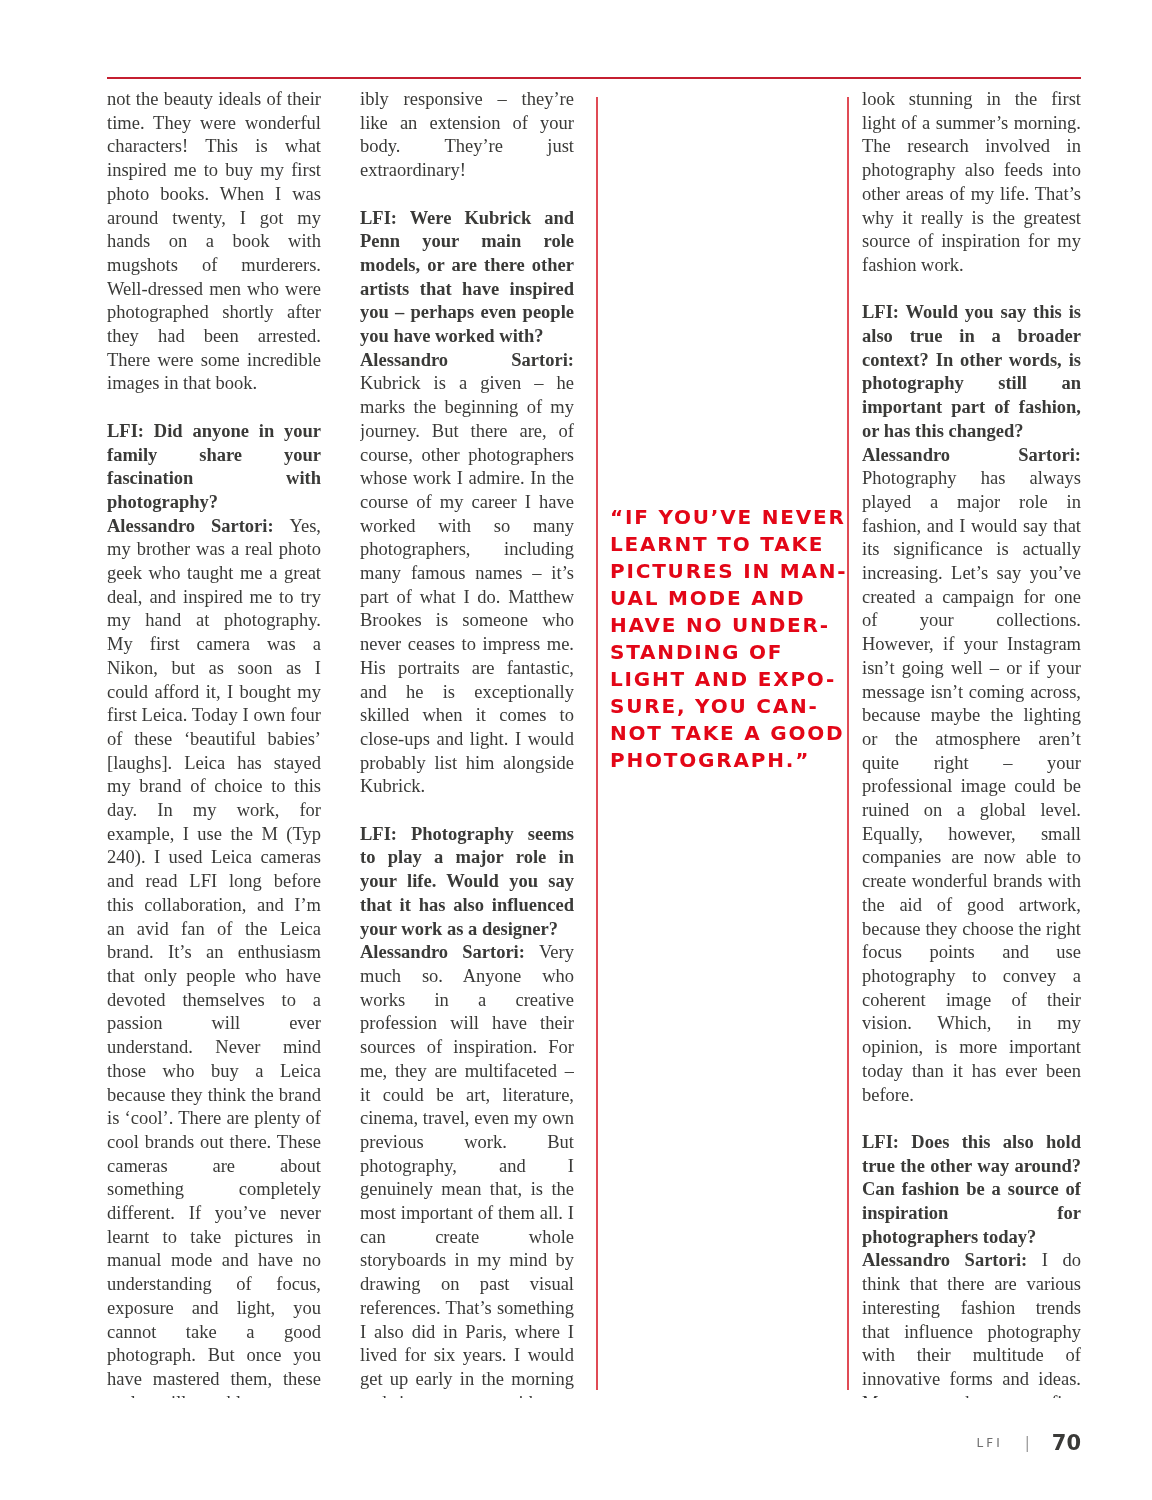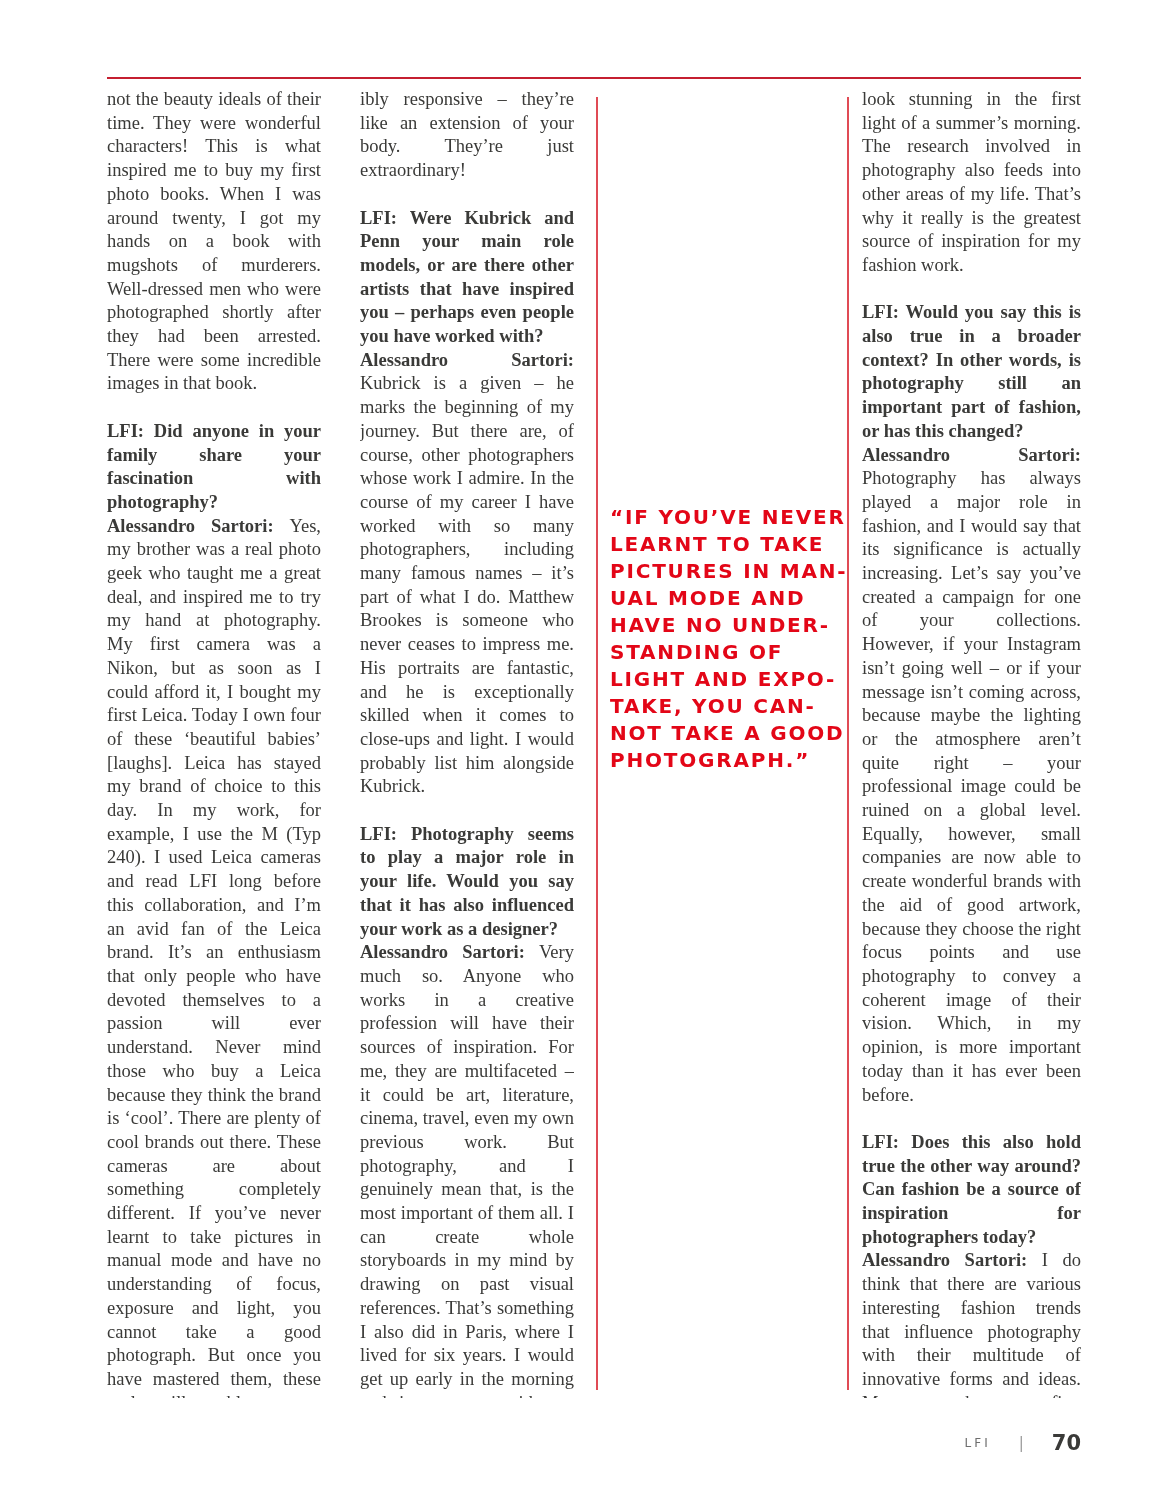--- a/index.html
+++ b/index.html
@@ -31,21 +31,21 @@
   .quote{
     position:absolute;left:610px;top:504px;width:245px;
     font-family:"DejaVu Sans", sans-serif;
     font-weight:bold;
     font-size:20px;line-height:27px;letter-spacing:1.8px;
     color:#e30617;
   }
   .quote-line{white-space:nowrap;}
   .footer{
     position:absolute;top:1431px;right:71px;
-    display:flex;align-items:center;gap:28px;
+    display:flex;align-items:center;gap:22px;
     font-family:"DejaVu Sans", sans-serif;
   }
   .footer .mag{font-size:12px;letter-spacing:3px;color:#6e6e6e;}
   .footer .sep{font-size:15px;color:#9a9a9a;font-weight:normal;}
   .footer .num{font-size:21px;font-weight:bold;color:#3a3a38;}
 </style>
 </head>
 <body>
 
 <div class="page">
@@ -65,21 +65,21 @@
     </div>
 
   <div class="quote">
       <div class="quote-line">“IF YOU’VE NEVER</div>
       <div class="quote-line">LEARNT TO TAKE</div>
       <div class="quote-line">PICTURES IN MAN-</div>
       <div class="quote-line">UAL MODE AND</div>
       <div class="quote-line">HAVE NO UNDER-</div>
       <div class="quote-line">STANDING OF</div>
       <div class="quote-line">LIGHT AND EXPO-</div>
-      <div class="quote-line">TAKE, YOU CAN-</div>
+      <div class="quote-line">SURE, YOU CAN-</div>
       <div class="quote-line">NOT TAKE A GOOD</div>
       <div class="quote-line">PHOTOGRAPH.”</div>
     </div>
 
   <div class="col" style="left:862px;width:219px">
       <div class="para"><span>look stunning in the first light of a summer’s morning. The research involved in photography also feeds into other areas of my life. That’s why it really is the greatest source of inspiration for my fashion work.</span></div>
       <div class="para"><span class="bold">LFI: Would you say this is also true in a broader context? In other words, is photography still an important part of fashion, or has this changed?</span><br><span class="bold">Alessandro Sartori: </span><span>Photography has always played a major role in fashion, and I would say that its significance is actually increasing. Let’s say you’ve created a campaign for one of your collections. However, if your Instagram isn’t going well – or if your message isn’t coming across, because maybe the lighting or the atmosphere aren’t quite right – your professional image could be ruined on a global level. Equally, however, small companies are now able to create wonderful brands with the aid of good artwork, because they choose the right focus points and use photography to convey a coherent image of their vision. Which, in my opinion, is more important today than it has ever been before.</span></div>
       <div class="para"><span class="bold">LFI: Does this also hold true the other way around? Can fashion be a source of inspiration for photographers today?</span><br><span class="bold">Alessandro Sartori: </span><span>I do think that there are various interesting fashion trends that influence photography with their multitude of innovative forms and ideas. Many new phenomena first develop on the street, becoming increas-</span></div>
     </div>
 

